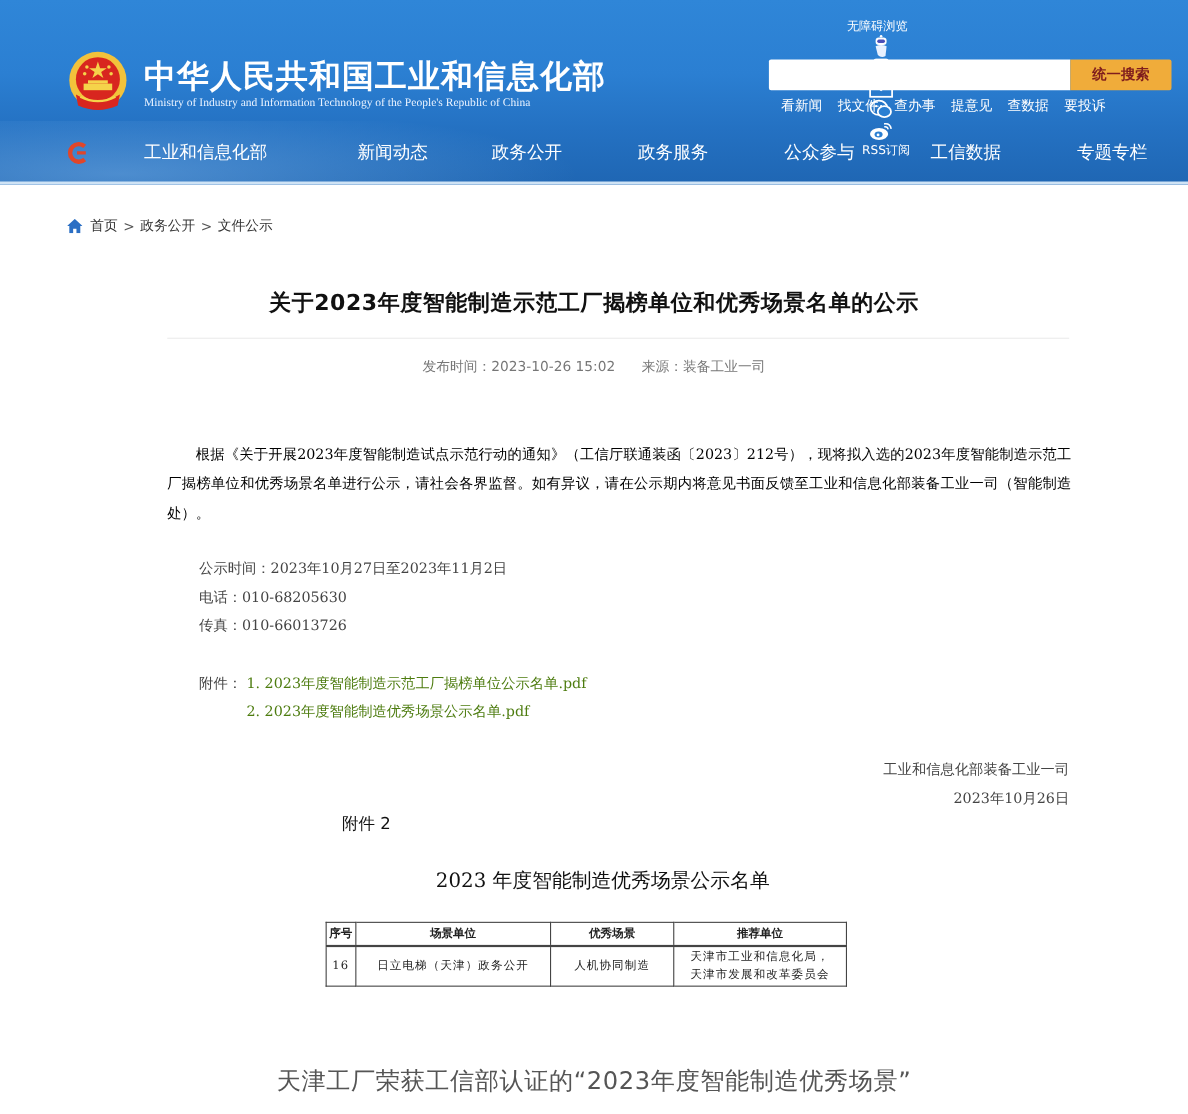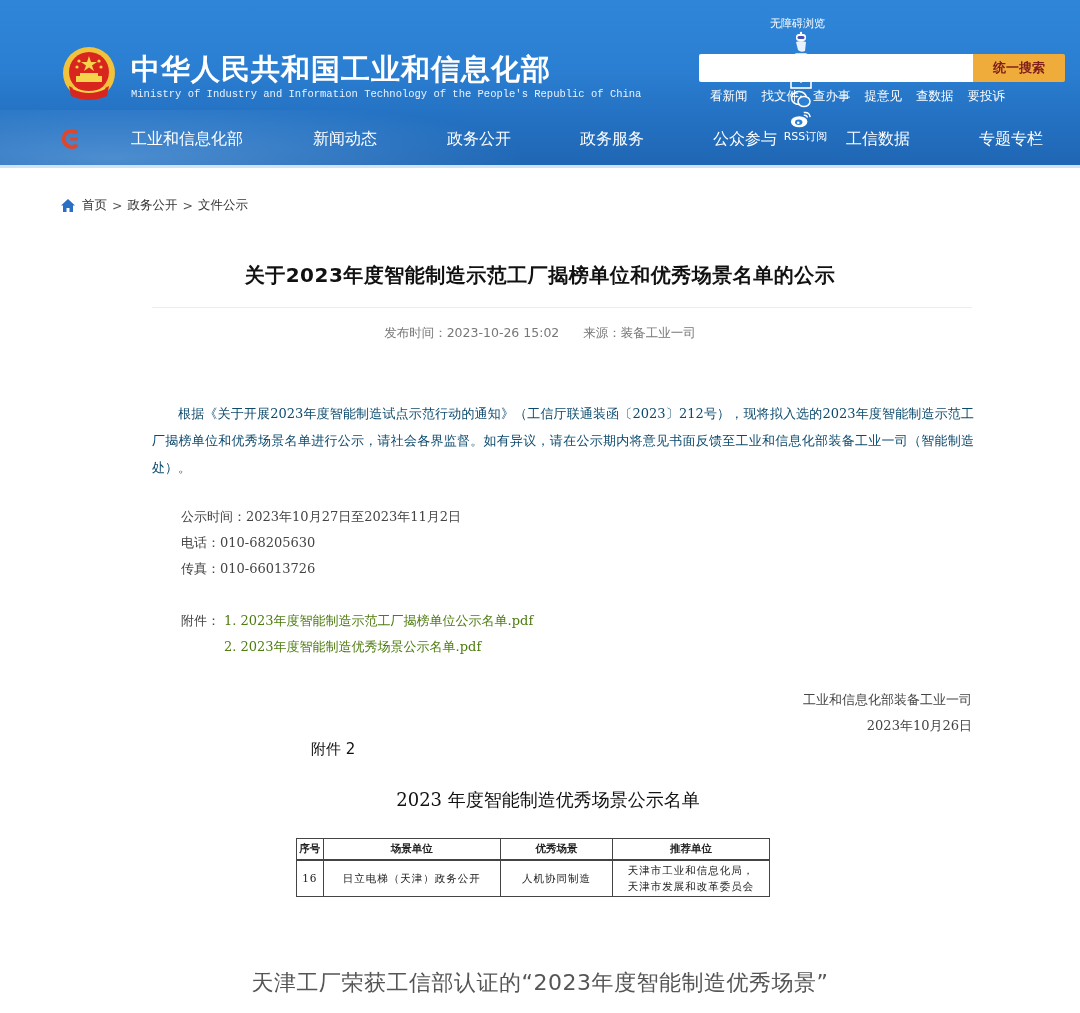--- a/index.html
+++ b/index.html
@@ -19,21 +19,21 @@
     .header::after {
       content: ""; position: absolute; left: 0; right: 0; top: 165px; height: 3px; background: #cfe3f5;
     }
     .emblem { position: absolute; left: 61px; top: 46px; width: 56px; height: 58px; }
     .site-title {
       position: absolute; left: 131px; top: 50px; color: #fff; font-size: 29px; font-weight: bold;
       letter-spacing: 1px; white-space: nowrap;
     }
     .site-subtitle {
       position: absolute; left: 131px; top: 88px; color: #e8f2ff; font-size: 10.5px; white-space: nowrap;
-      font-family: Liberation Mono, monospace;
+      font-family: Liberation Serif, serif;
     }
 
     .top-links { position: absolute; left: 770px; top: 16px; display: flex; align-items: center; height: 24px; flex-direction: column; }
     .top-links .a11y { color: #fff; font-size: 11px; margin-right: 20px; }
     .top-links .ico { width: 22px; height: 22px; margin-right: 14px; display: flex; align-items: center; justify-content: center; }
     .top-links .rss { color: #fff; font-size: 11px; margin-left: -4px; text-align: center; }
 
     .search-box { position: absolute; left: 699px; top: 54px; width: 366px; height: 28px; display: flex; }
     .search-input { flex: 1; border: none; background: #fff; height: 28px; border-radius: 2px 0 0 2px; padding: 0 8px; font-size: 12px; outline: none; }
     .search-btn { width: 92px; height: 28px; background: #f0ac3a; color: #7f1d1d; border: none; font-size: 13px; font-weight: bold; border-radius: 0 2px 2px 0; }
@@ -54,21 +54,21 @@
     .article-title {
       position: absolute; left: 0; width: 1080px; top: 262px; text-align: center;
       font-size: 20px; font-weight: bold; color: #111; letter-spacing: 0.5px;
     }
     .title-rule { position: absolute; left: 152px; top: 307px; width: 820px; height: 1px; background: #ececec; }
     .meta { position: absolute; left: 0; width: 1080px; top: 325px; text-align: center; font-size: 12.5px; color: #777; }
     .meta .gap { display: inline-block; width: 24px; }
 
     .body-text {
       position: absolute; left: 152px; top: 400px; width: 822px;
-      font-family: "DejaVu Serif", "Liberation Serif", serif; font-size: 13px; line-height: 27px; color: #0c4a6e;
+      font-family: "DejaVu Serif", "Liberation Serif", serif; font-size: 13px; line-height: 27px; color: #000000;
       text-indent: 2em; text-align: justify;
     }
     .info-line { position: absolute; left: 181px; font-family: "DejaVu Serif", "Liberation Serif", serif; font-size: 13px; color: #444; white-space: nowrap; }
     .attach-label { position: absolute; left: 181px; top: 612px; font-family: "DejaVu Serif", "Liberation Serif", serif; font-size: 13px; color: #444; }
     .attach-link { position: absolute; left: 224px; font-family: "DejaVu Serif", "Liberation Serif", serif; font-size: 13px; color: #4d7c0f; white-space: nowrap; cursor: pointer; }
     .sign { position: absolute; right: 108px; font-family: "DejaVu Serif", "Liberation Serif", serif; font-size: 13px; color: #444; text-align: right; white-space: nowrap; }
 
     
     .att2-label { position: absolute; left: 311px; top: 740px; font-family: "DejaVu Sans", sans-serif; font-size: 15px; color: #111; }
     .att2-title { position: absolute; left: 0; width: 1096px; top: 788px; text-align: center; font-family: "DejaVu Serif", "Liberation Serif", serif; font-size: 18px; color: #111; }
@@ -161,21 +161,21 @@
     <span>查数据</span>
     <span>要投诉</span>
   </div>
 
   <div class="nav">
     <svg class="nav-logo" viewBox="0 0 22 22">
       <path d="M17 5 A8 8 0 1 0 17 17" stroke="#e0462a" stroke-width="4" fill="none"></path>
       <path d="M10 11 L18 11" stroke="#e0462a" stroke-width="3"></path>
     </svg>
     <span class="nav-item" style="left:131px">工业和信息化部</span>
-    <span class="nav-item" style="left:313px">新闻动态</span>
+    <span class="nav-item" style="left:325px">新闻动态</span>
     <span class="nav-item" style="left:447px">政务公开</span>
     <span class="nav-item" style="left:580px">政务服务</span>
     <span class="nav-item" style="left:713px">公众参与</span>
     <span class="nav-item" style="left:846px">工信数据</span>
     <span class="nav-item" style="left:979px">专题专栏</span>
   </div>
 </div>
 
 <div class="breadcrumb">
   <svg class="home-ico" viewBox="0 0 14 13">

